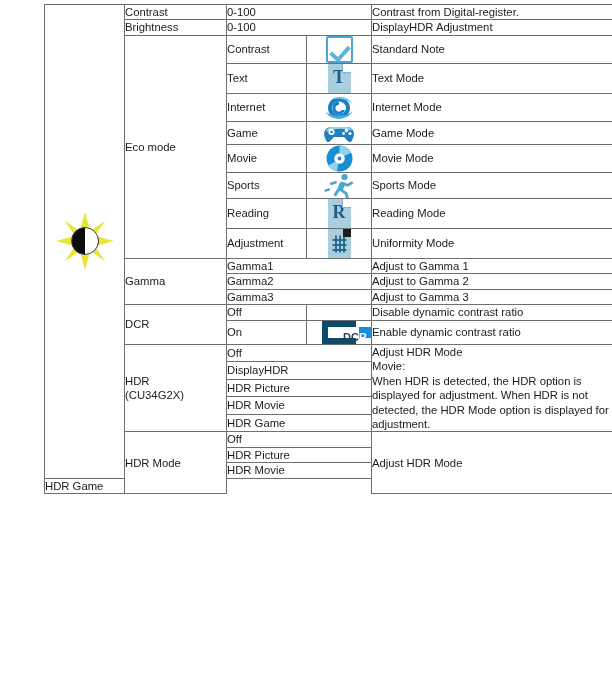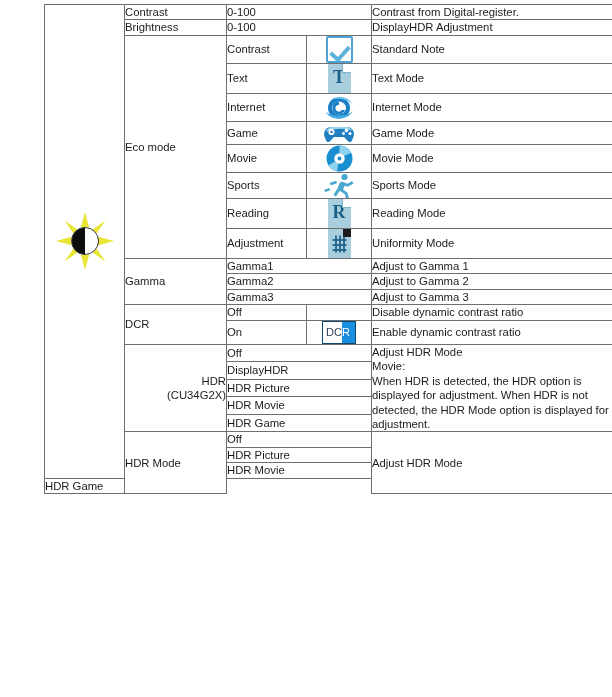--- a/index.html
+++ b/index.html
@@ -41,21 +41,21 @@
   .c-icon   { width: 80px; }
   .c-func   { width: 102px; }
   .c-opt    { width: 80px; }
   .c-img    { width: 65px; }
   .c-desc   { width: 270px; }
 
   td.pad      { padding: 5px 7px; }
   td.padtall  { padding: 7px 7px; }
   td.center   { text-align: center; padding: 2px; }
 
-  .rowlabel { display: block; text-align: right; }
+  .rowlabel { display: block; }
   .desc-multi { padding: 6px 7px; line-height: 1.33; }
   .desc-multi .ln { display: block; white-space: normal; }
 
   
   .sun-wrap {
     position: relative;
     width: 58px;
     height: 58px;
     margin: 0 auto;
   }
@@ -130,27 +130,28 @@
     width: 30px; height: 27px;
   }
 
   .pad-ctrl { position: relative; width: 32px; height: 22px; }
   .disc { position: relative; width: 27px; height: 27px; }
   .runner { position: relative; width: 30px; height: 25px; }
 
   .dcr {
     width: 34px; height: 23px;
     display: flex;
-    border: 1px solid #0c4a6e;
+    border: 6px solid #0c4a6e;
     box-sizing: border-box;
     margin: 0 auto;
     font-family: "Liberation Sans", sans-serif;
-    font-weight: normal;
+    font-weight: bold;
     font-size: 11px;
     line-height: 21px;
+    padding-left: 15px;
   }
   .dcr .left {
     flex: 1;
     background: #ffffff;
     color: #2e3f52;
     text-align: right;
     padding-right: 0px;
   }
   .dcr .right {
     flex: 0 0 13px;

